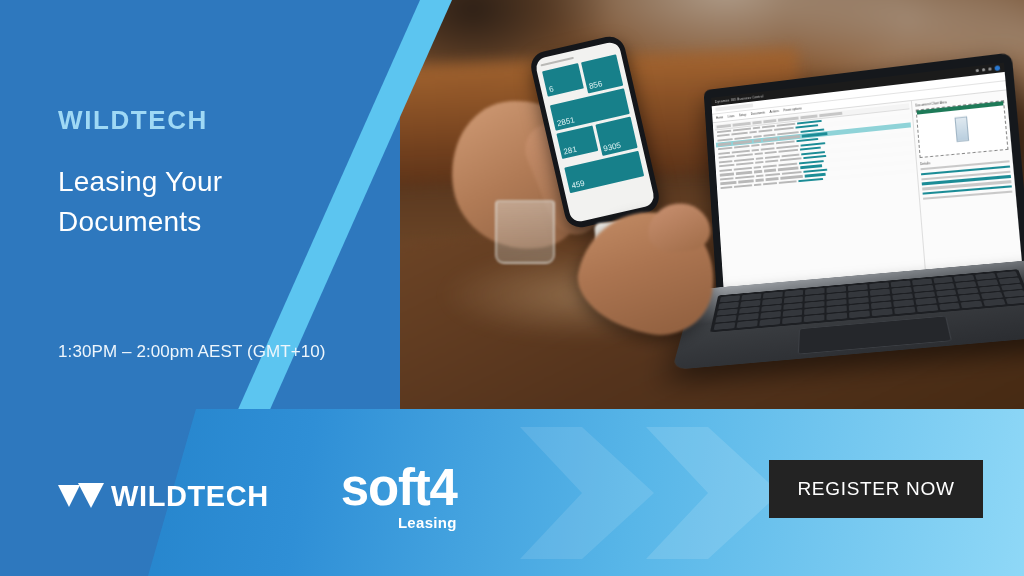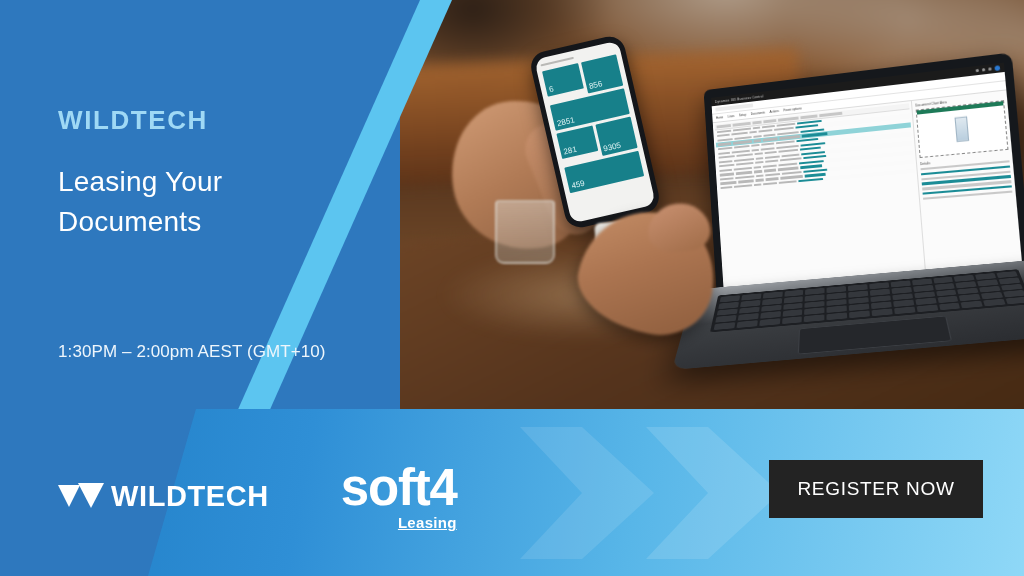--- a/index.html
+++ b/index.html
@@ -502,21 +502,20 @@
     font-size: 51px;
     font-weight: bold;
     letter-spacing: -1.2px;
   }
   .soft4 .sub {
     color: #ffffff;
     font-size: 15px;
     font-weight: bold;
     letter-spacing: .3px;
     margin-top: 2px;
-    text-decoration: underline;
   }
 
   
   .cta {
     position: absolute;
     left: 769px;
     top: 460px;
     width: 214px;
     height: 58px;
     background: #232323;

